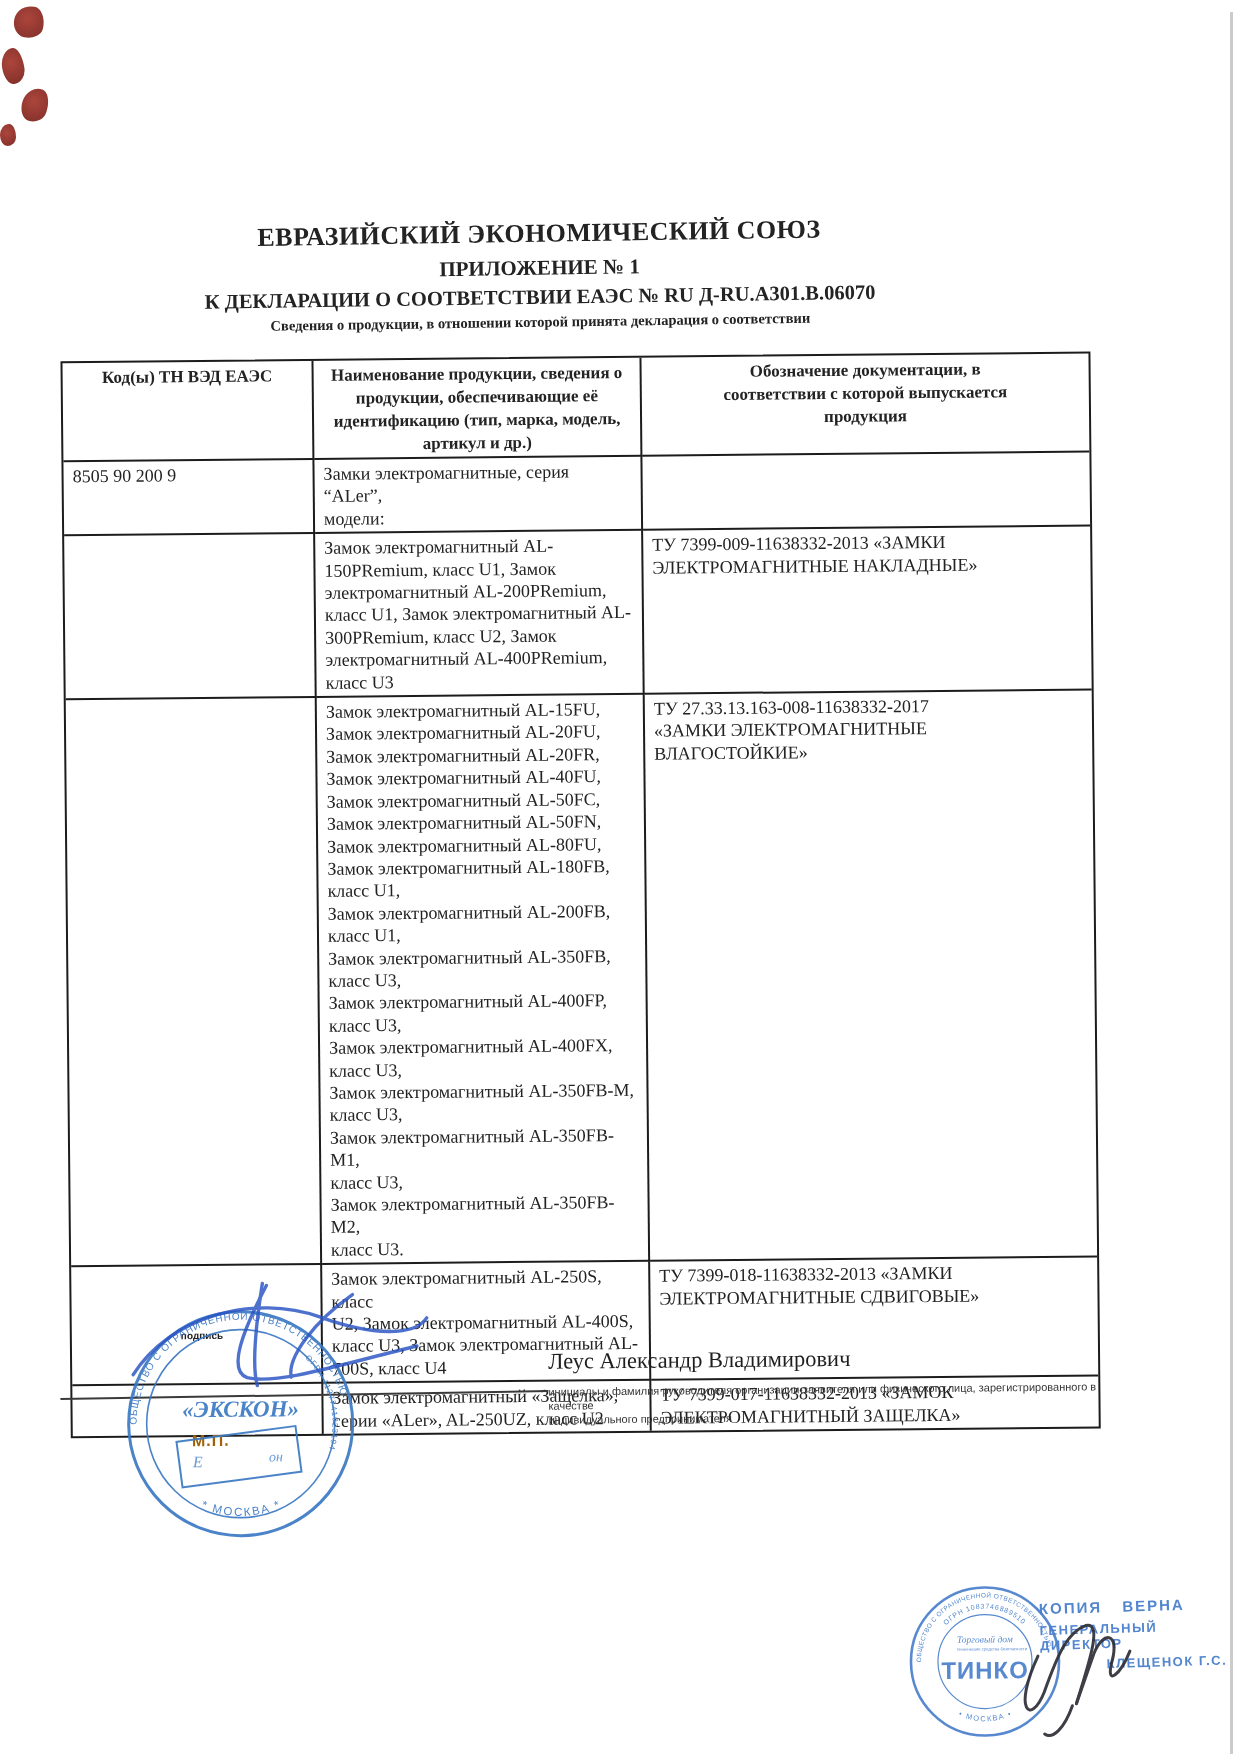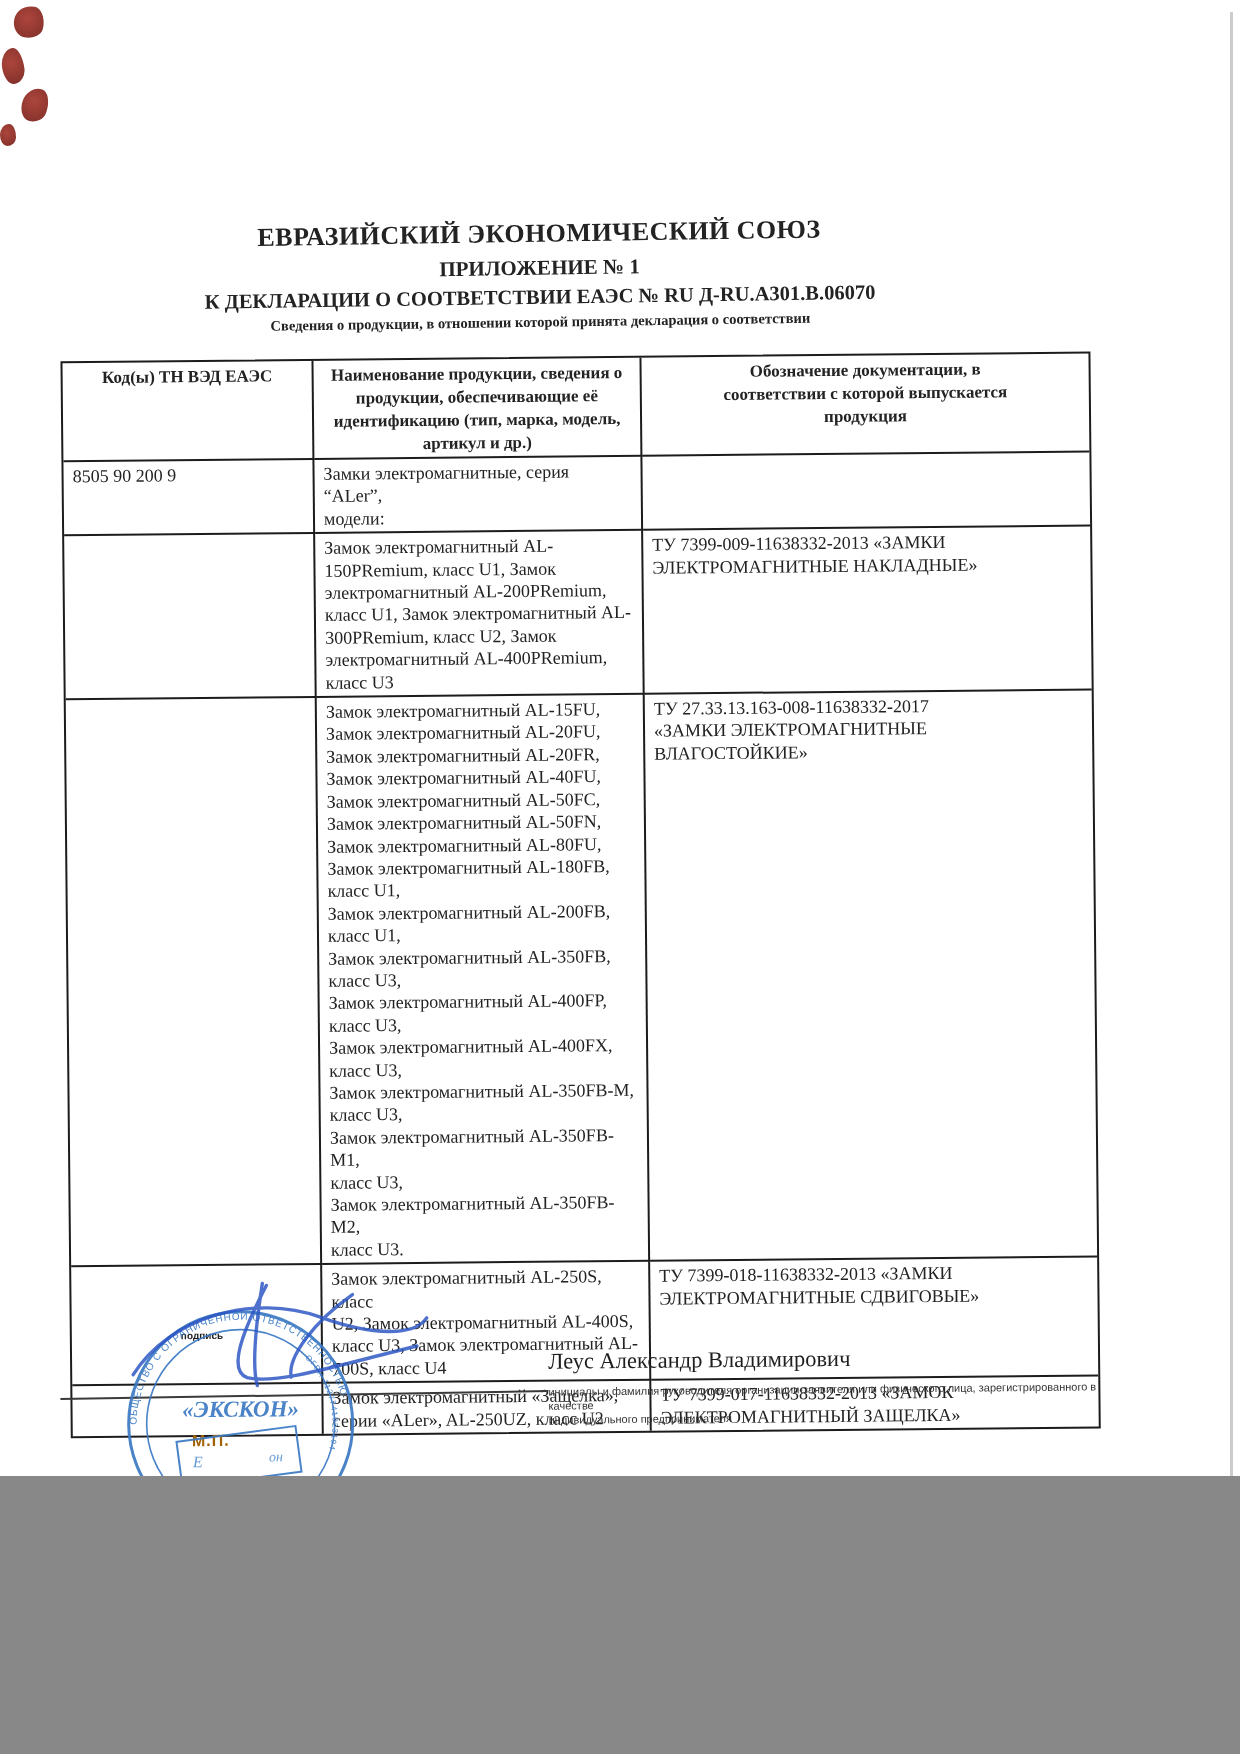--- a/index.html
+++ b/index.html
@@ -1,16 +1,16 @@
 <!DOCTYPE html>
 <html><head>
 <meta charset="utf-8">
 <style>
   html,body{margin:0;padding:0;background:#888;}
-  #page{position:relative;width:1240px;height:1476px;background:#ffffff;overflow:hidden;
+  #page{position:relative;width:1240px;height:1754px;background:#ffffff;overflow:hidden;
         font-family:"Liberation Serif","DejaVu Serif",serif;color:#232323;}
   #doc{position:absolute;left:0;top:0;width:1240px;height:1754px;
        transform:rotate(-0.55deg);transform-origin:620px 830px;}
 
   
   .title-block{position:absolute;left:0;top:218px;width:1090px;text-align:center;transform:rotate(-0.3deg);}
   .t1{font-size:26px;font-weight:bold;letter-spacing:.5px;margin:0 0 7px 0;}
   .t2{font-size:21px;font-weight:bold;margin:0 0 5px 0;}
   .t3{font-size:20.5px;font-weight:bold;margin:0 0 5px 0;}
   .tsub{font-size:14.5px;font-weight:bold;margin:0;}

